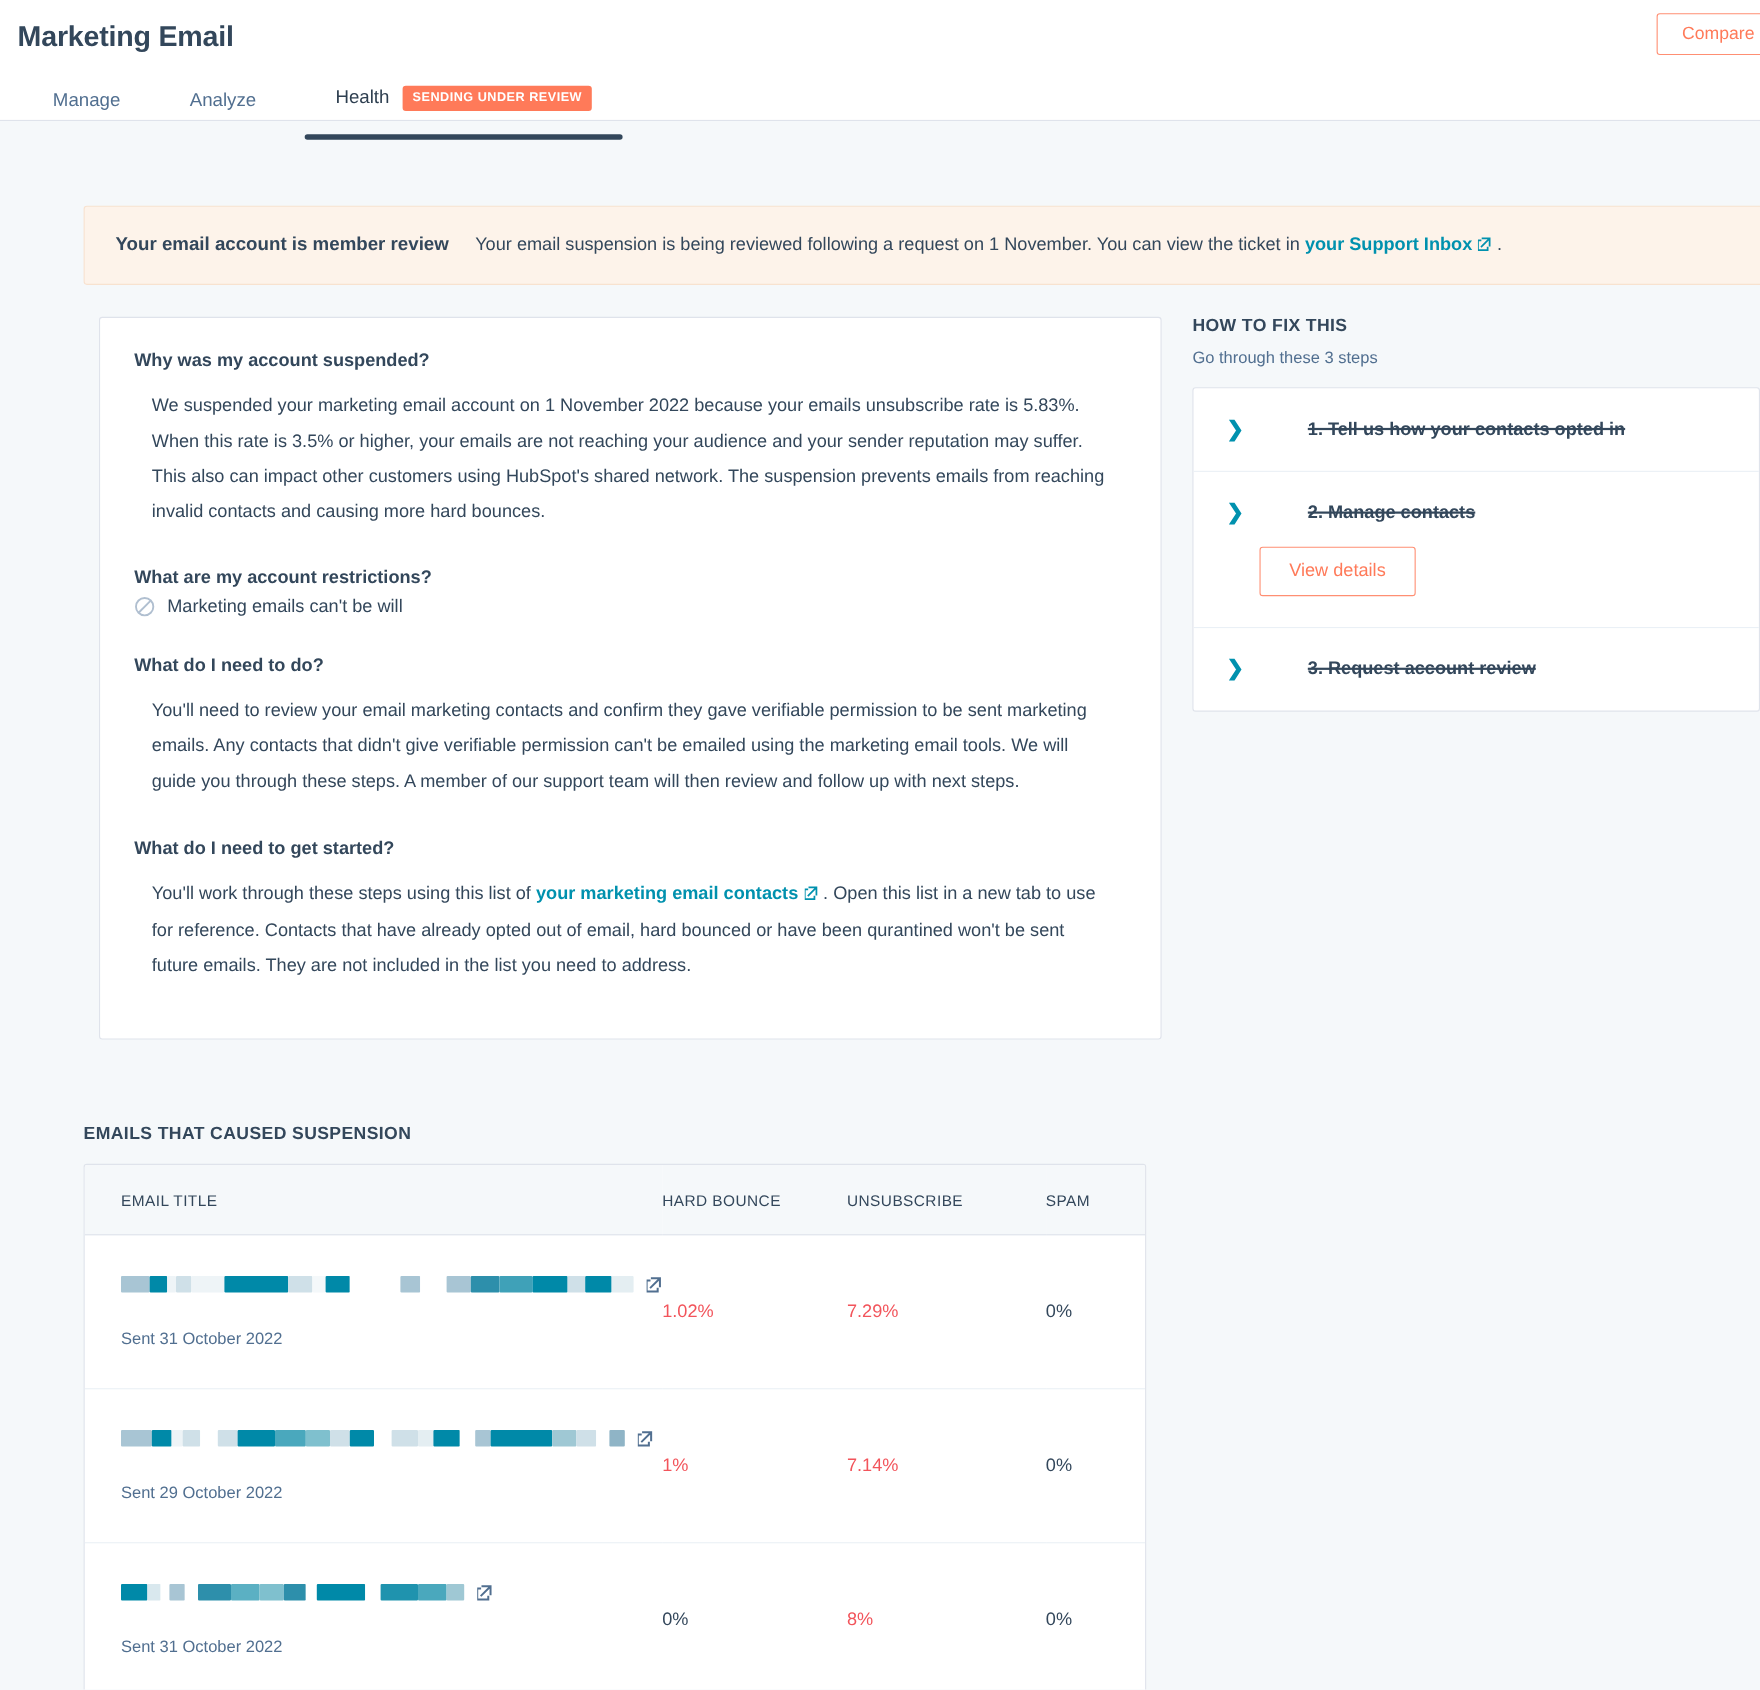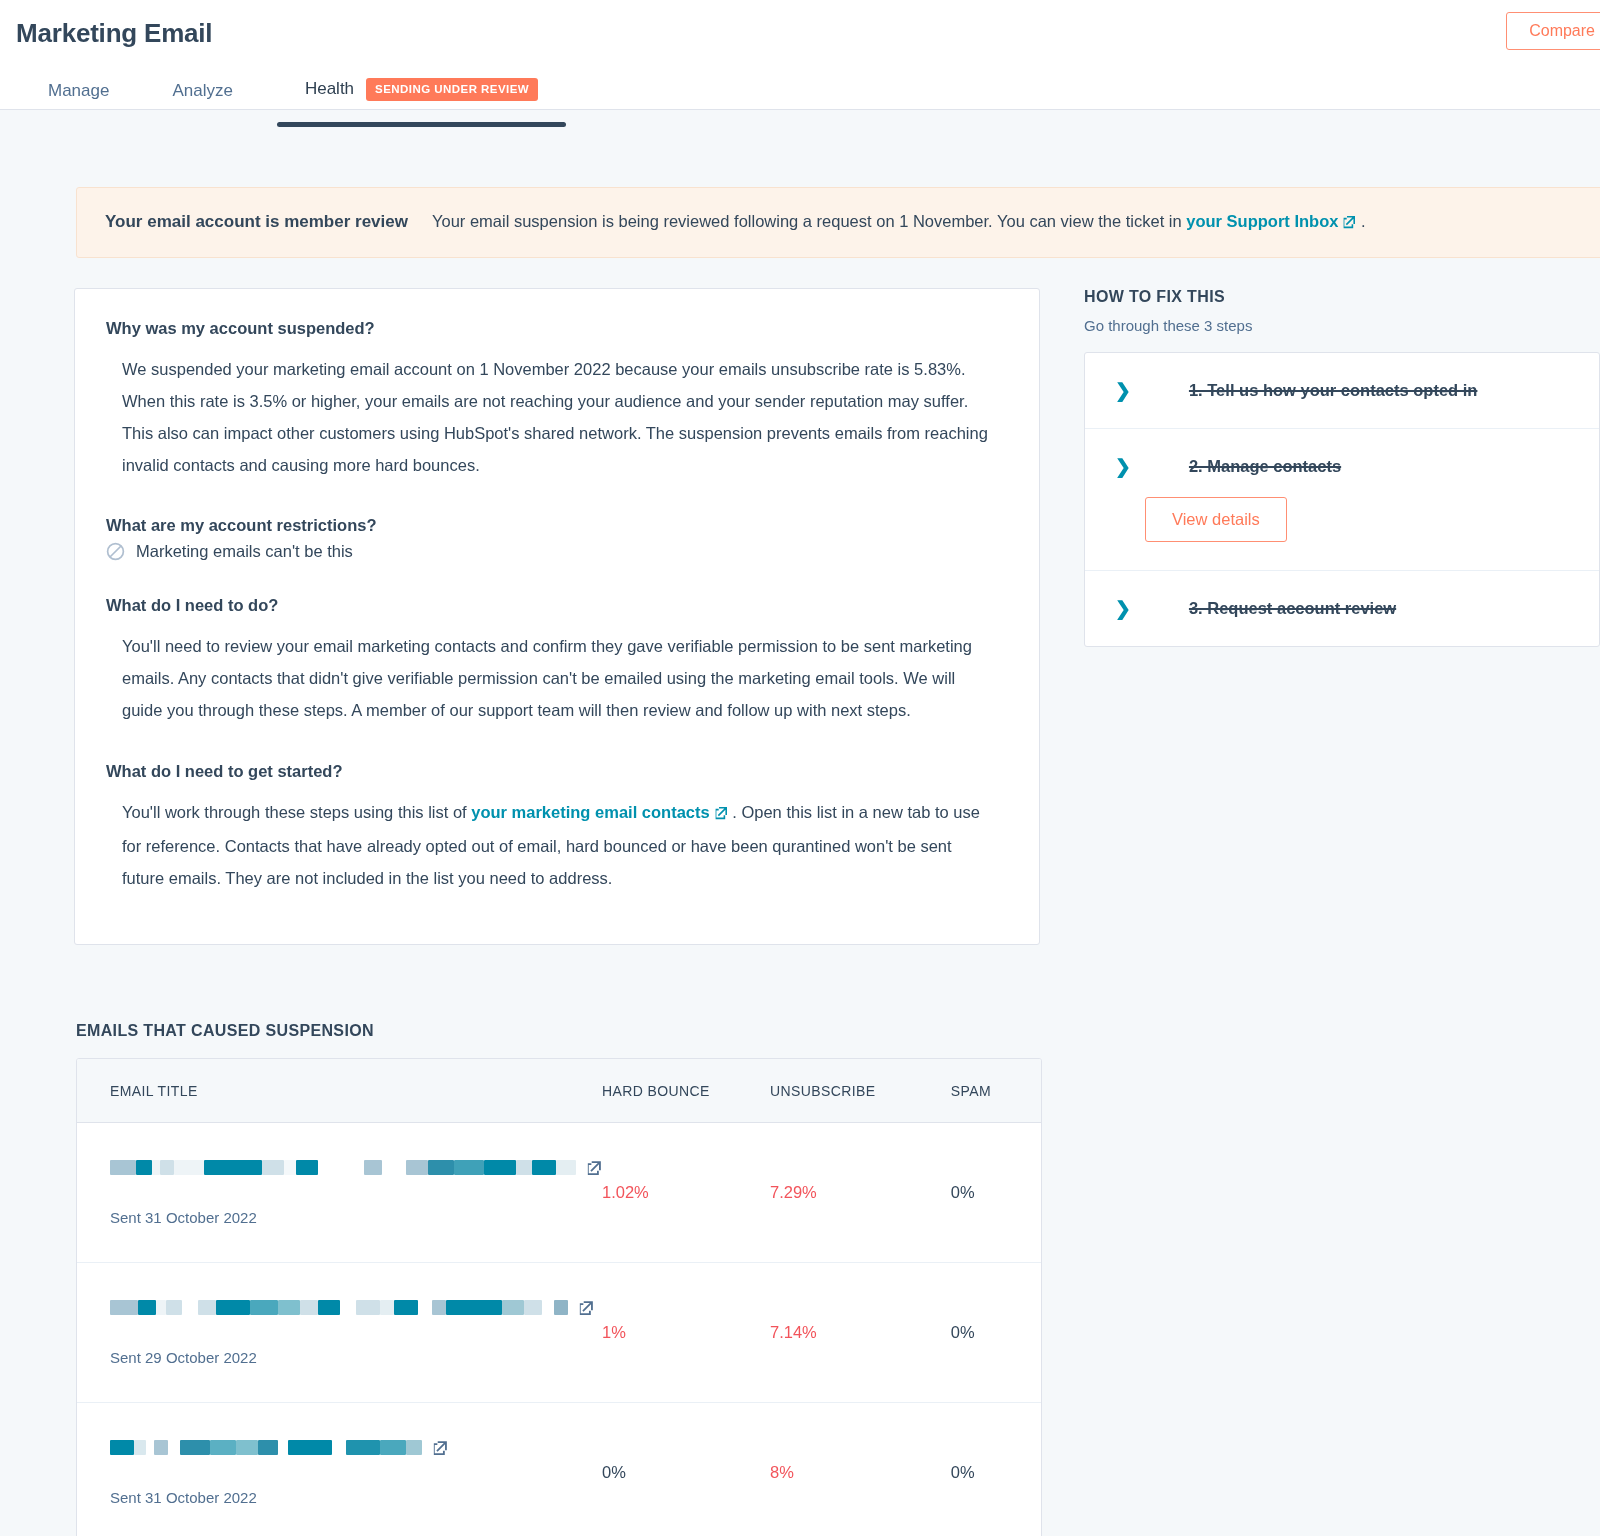--- a/index.html
+++ b/index.html
@@ -93,21 +93,21 @@
     font-size: 16.5px;
   }
   .alert-title { font-weight: bold; color: #33475b; font-size: 17px; white-space: nowrap; }
   .alert-body { margin-left: 24px; color: #33475b; white-space: nowrap; }
   .link { color: #0091ae; font-weight: bold; text-decoration: none; }
   .ext-icon { display: inline-block; vertical-align: -2px; margin-left: 4px; }
 
   
   .main-card {
     position: absolute;
-    left: 74px; top: 288px;
+    left: 90px; top: 288px;
     width: 966px;
     background: #ffffff;
     border: 1px solid #dfe3eb;
     border-radius: 3px;
     padding: 30px 34px 34px 31px;
   }
   .q-head {
     font-size: 16.5px;
     font-weight: bold;
     color: #33475b;
@@ -276,21 +276,21 @@
 
     <div class="q-head spaced">What are my account restrictions?</div>
     <div class="restriction-list">
       <div class="restriction">
         <span class="ricon">
           <svg width="19" height="19" viewBox="0 0 20 20">
               <circle cx="10" cy="10" r="8.3" fill="none" stroke="#b0bfd0" stroke-width="1.8"></circle>
               <line x1="4.2" y1="15.8" x2="15.8" y2="4.2" stroke="#b0bfd0" stroke-width="1.8"></line>
             </svg>
         </span>
-        <span>Marketing emails can't be this</span>
+        <span>Marketing emails can't be will</span>
       </div>
     </div>
 
     <div class="q-head spaced">What do I need to do?</div>
     <p class="q-body">You'll need to review your email marketing contacts and confirm they gave verifiable permission to be sent marketing emails. Any contacts that didn't give verifiable permission can't be emailed using the marketing email tools. We will guide you through these steps. A member of our support team will then review and follow up with next steps.</p>
 
     <div class="q-head spaced">What do I need to get started?</div>
     <p class="q-body">
       <span>You'll work through these steps using this list of</span>
       <a class="link" href="#">your marketing email contacts</a><span class="ext-icon"><svg width="14" height="14" viewBox="0 0 14 14">

